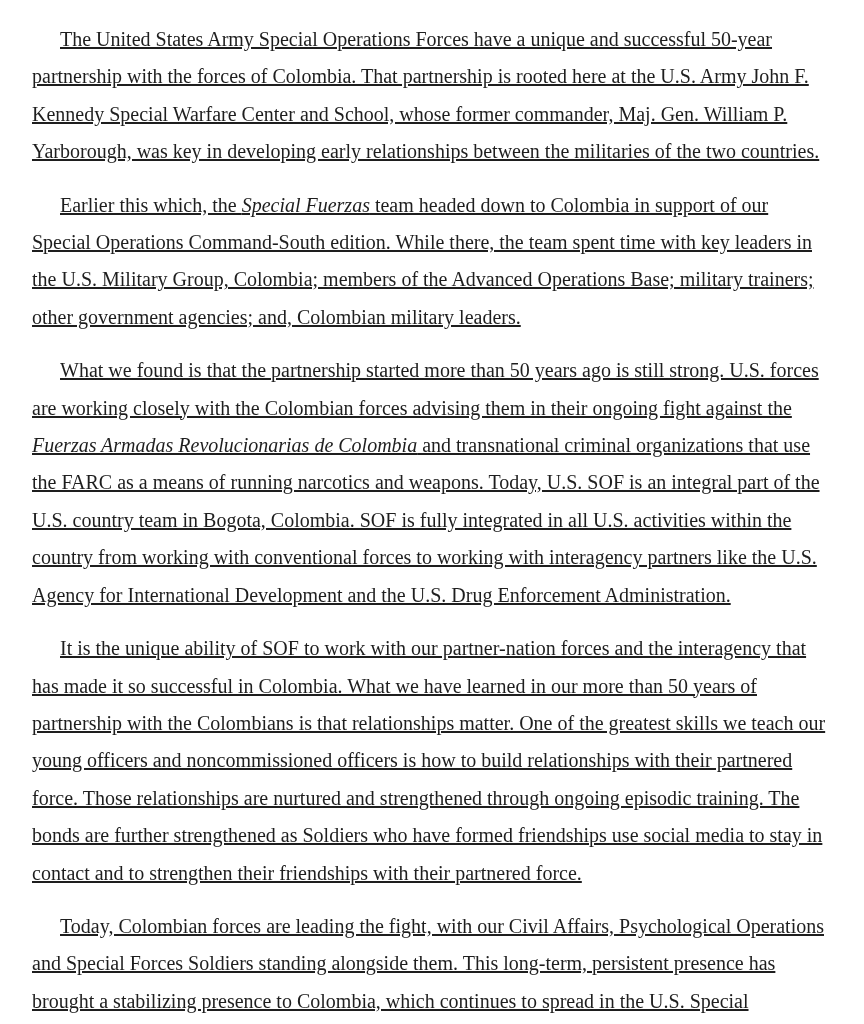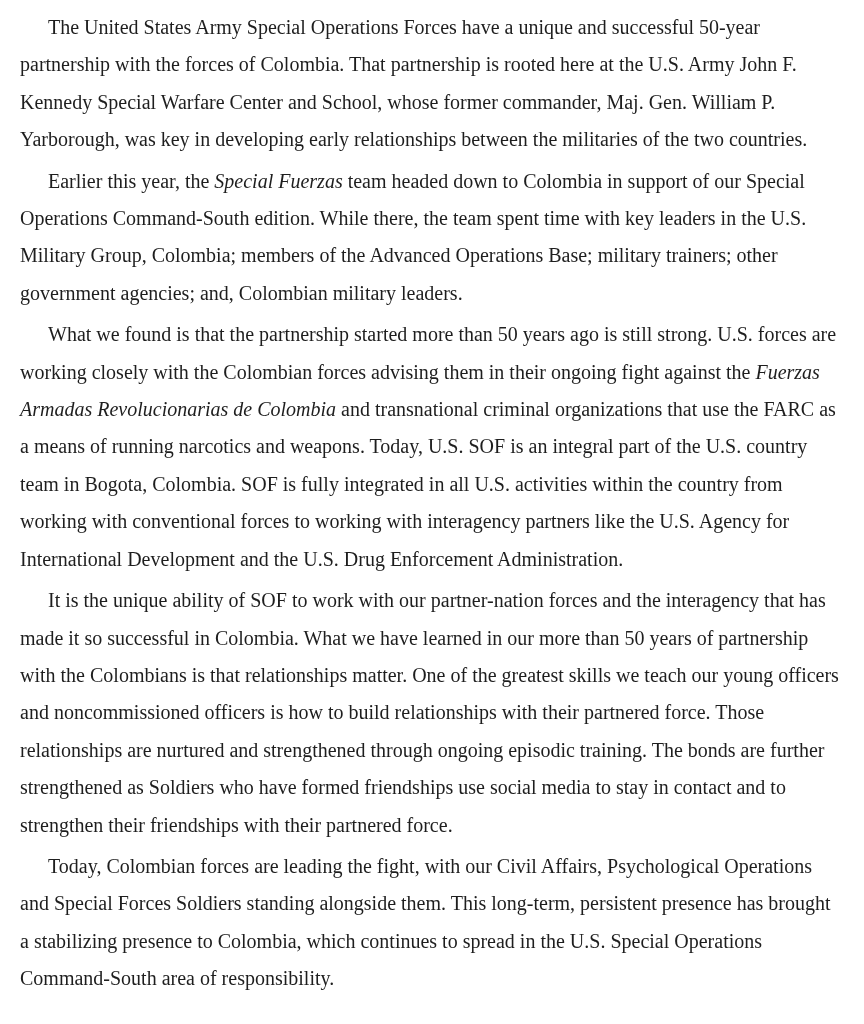--- a/index.html
+++ b/index.html
@@ -19,32 +19,33 @@
     padding: 5px 18px 0 16px;
     font-family: "Liberation Serif", "DejaVu Serif", serif;
     font-size: 20px;
     line-height: 37.4px;
     color: #1e1e1e;
     text-align: left;
     hyphens: auto;
     -webkit-hyphens: auto;
   }
   .article p {
-    margin: 4px;
+    margin: 16px;
     padding: 0;
     text-indent: 28px;
+    text-decoration: underline;
   }
   .article em {
     font-style: italic;
   }
 </style>
 </head>
 <body style="background: rgb(255, 255, 255);">
 
 <main class="article" style="color: rgb(30, 30, 30);">
   <div id="article-body">
       <p><span>The United States Army Special Operations Forces have a unique and successful 50-year partnership with the forces of Colombia. That partnership is rooted here at the U.S. Army John F. Kennedy Special Warfare Center and School, whose former commander, Maj. Gen. William P. Yarborough, was key in developing early relationships between the militaries of the two countries.</span></p>
-      <p><span>Earlier this year, the </span><em>Special Fuerzas</em><span> team headed down to Colombia in support of our Special Operations Command-South edition. While there, the team spent time with key leaders in the U.S. Military Group, Colombia; members of the Advanced Operations Base; military trainers; other government agencies; and, Colombian military leaders.</span></p>
+      <p><span>Earlier this which, the </span><em>Special Fuerzas</em><span> team headed down to Colombia in support of our Special Operations Command-South edition. While there, the team spent time with key leaders in the U.S. Military Group, Colombia; members of the Advanced Operations Base; military trainers; other government agencies; and, Colombian military leaders.</span></p>
       <p><span>What we found is that the partnership started more than 50 years ago is still strong. U.S. forces are working closely with the Colombian forces advising them in their ongoing fight against the </span><em>Fuerzas Armadas Revolucionarias de Colombia</em><span> and transnational criminal organizations that use the FARC as a means of running narcotics and weapons. Today, U.S. SOF is an integral part of the U.S. country team in Bogota, Colombia. SOF is fully integrated in all U.S. activities within the country from working with conventional forces to working with interagency partners like the U.S. Agency for International Development and the U.S. Drug Enforcement Administration.</span></p>
       <p><span>It is the unique ability of SOF to work with our partner-nation forces and the interagency that has made it so successful in Colombia. What we have learned in our more than 50 years of partnership with the Colombians is that relationships matter. One of the greatest skills we teach our young officers and noncommissioned officers is how to build relationships with their partnered force. Those relationships are nurtured and strengthened through ongoing episodic training. The bonds are further strengthened as Soldiers who have formed friendships use social media to stay in contact and to strengthen their friendships with their partnered force.</span></p>
       <p><span>Today, Colombian forces are leading the fight, with our Civil Affairs, Psychological Operations and Special Forces Soldiers standing alongside them. This long-term, persistent presence has brought a stabilizing presence to Colombia, which continues to spread in the U.S. Special Operations Command-South area of responsibility.</span></p>
     </div>
 </main>
 
 </body></html>

